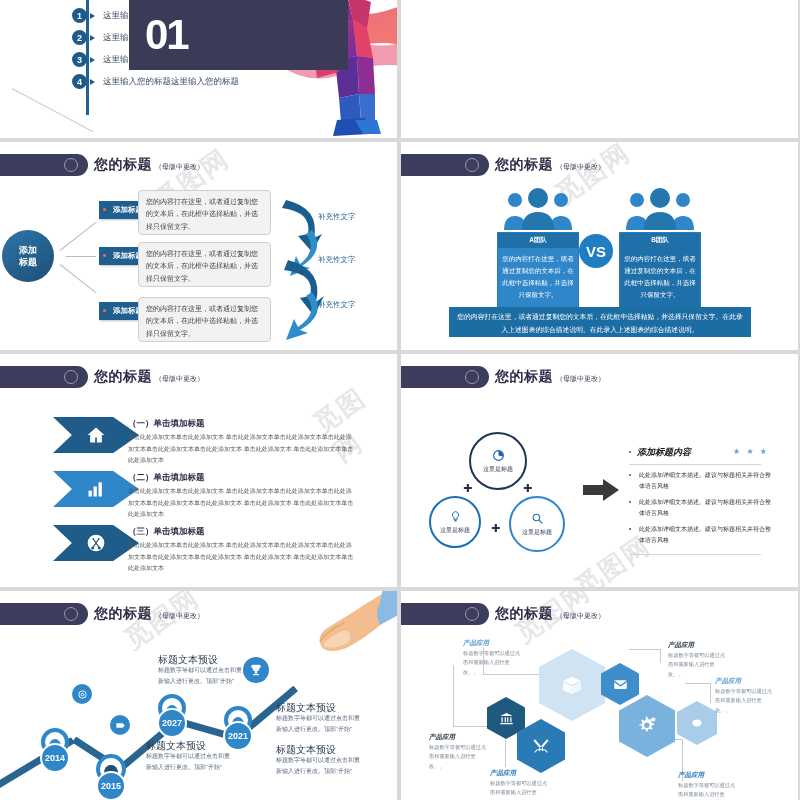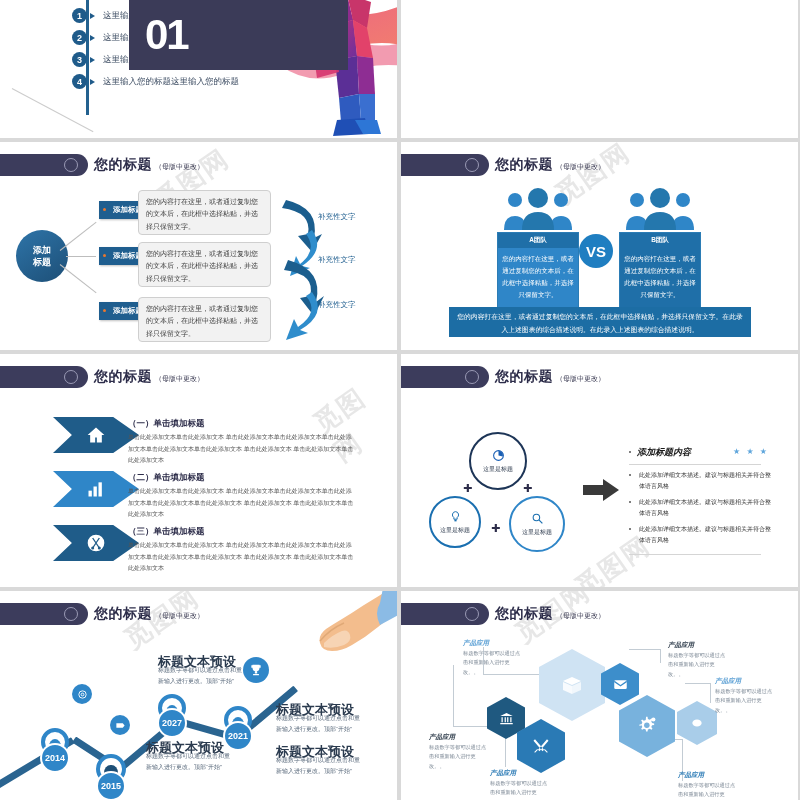--- a/index.html
+++ b/index.html
@@ -31,21 +31,21 @@
   
   .athlete { position:absolute; pointer-events:none; }
   .panel01 { position:absolute; left:129px; top:0px; width:219px; height:70px; background:#3b3b58; display:flex; align-items:center; }
   .big01 { font-size:42px; color:#fff; font-weight:700; margin-left:16px; letter-spacing:-2px; line-height:1;}
   .p01r { margin-left:8px; }
   .p01h { font-size:15px; color:#fff; font-weight:bold; letter-spacing:1px;}
   .p01rule { width:150px; height:1px; background:#8a8aa5; margin:4px 0 5px; }
   .p01b { font-size:4.6px; color:#c9c9da; line-height:1.7; width:152px;}
 
   
-  .mm-hub { position:absolute; left:16px; top:88px; width:52px; height:52px; border-radius:50%;
+  .mm-hub { position:absolute; left:2px; top:88px; width:52px; height:52px; border-radius:50%;
             background:linear-gradient(145deg,#2e74a8,#1d4f77); color:#fff; font-size:9px; font-weight:bold;
             display:flex; flex-direction:column; align-items:center; justify-content:center; line-height:1.35;}
   .mm-tag { position:absolute; width:58px; height:18px; background:#1f5e8f; color:#fff; font-size:7.5px; font-weight:bold;
             display:flex; align-items:center; justify-content:center; box-shadow:1px 1px 2px rgba(0,0,0,.25); }
   .mm-tag:before{content:"";position:absolute;left:4px;top:7px;width:3px;height:3px;background:#e8772e;border-radius:50%;}
   .mm-box { position:absolute; width:133px; height:45px; background:#f2f2f2; border:1px solid #cfcfcf; border-radius:4px;
             font-size:7px; color:#3e3e3e; line-height:1.75; padding:5px 7px; }
   .mm-conn { position:absolute; background:#bdbdbd; height:1px; transform-origin:left center; }
   .sup { position:absolute; font-size:7.5px; font-weight:normal; color:#1f5e8f; }
 
@@ -80,21 +80,21 @@
 
   
   .tl-seg { position:absolute; background:#2a6490; height:7px; transform-origin:left center; border-radius:1px;}
   .node { position:absolute; border-radius:50%; background:#fff; border:4px solid #2f86c8;
           display:flex; align-items:flex-end; justify-content:center; }
   .node .inner { width:60%; height:52%; background:#2f86c8; border-radius:50% 50% 0 0 / 70% 70% 0 0; margin-bottom:14%;}
   .yr { position:absolute; width:30px; height:30px; border-radius:50%; background:#2f86c8; border:2.5px solid #fff;
         color:#fff; font-size:9px; font-weight:bold; display:flex; align-items:center; justify-content:center; }
   .ico-c { position:absolute; width:20px;height:20px;border-radius:50%;background:#2f86c8;display:flex;
            align-items:center;justify-content:center; }
-  .t-h { position:absolute; font-size:13px; font-weight:bold; color:#2b3b4f; }
+  .t-h { position:absolute; font-size:10px; font-weight:normal; color:#2b3b4f; }
   .t-b { position:absolute; font-size:6px; color:#5b6b7d; line-height:1.85; width:86px;}
 
   
   .hex { position:absolute; clip-path:polygon(50% 0%,100% 25%,100% 75%,50% 100%,0% 75%,0% 25%);
          display:flex; align-items:center; justify-content:center; }
   .hex svg { fill:#fff; }
   .h-h { position:absolute; font-size:6.5px; font-weight:bold; font-style:italic; }
   .h-b { position:absolute; font-size:5.2px; color:#7b8794; line-height:1.8; width:62px;}
   .leader { position:absolute; border-left:1px solid #c3ccd4; border-bottom:1px solid #c3ccd4; }
   .leader.tr { border-left:none; border-right:1px solid #c3ccd4; border-bottom:none; border-top:1px solid #c3ccd4;}

